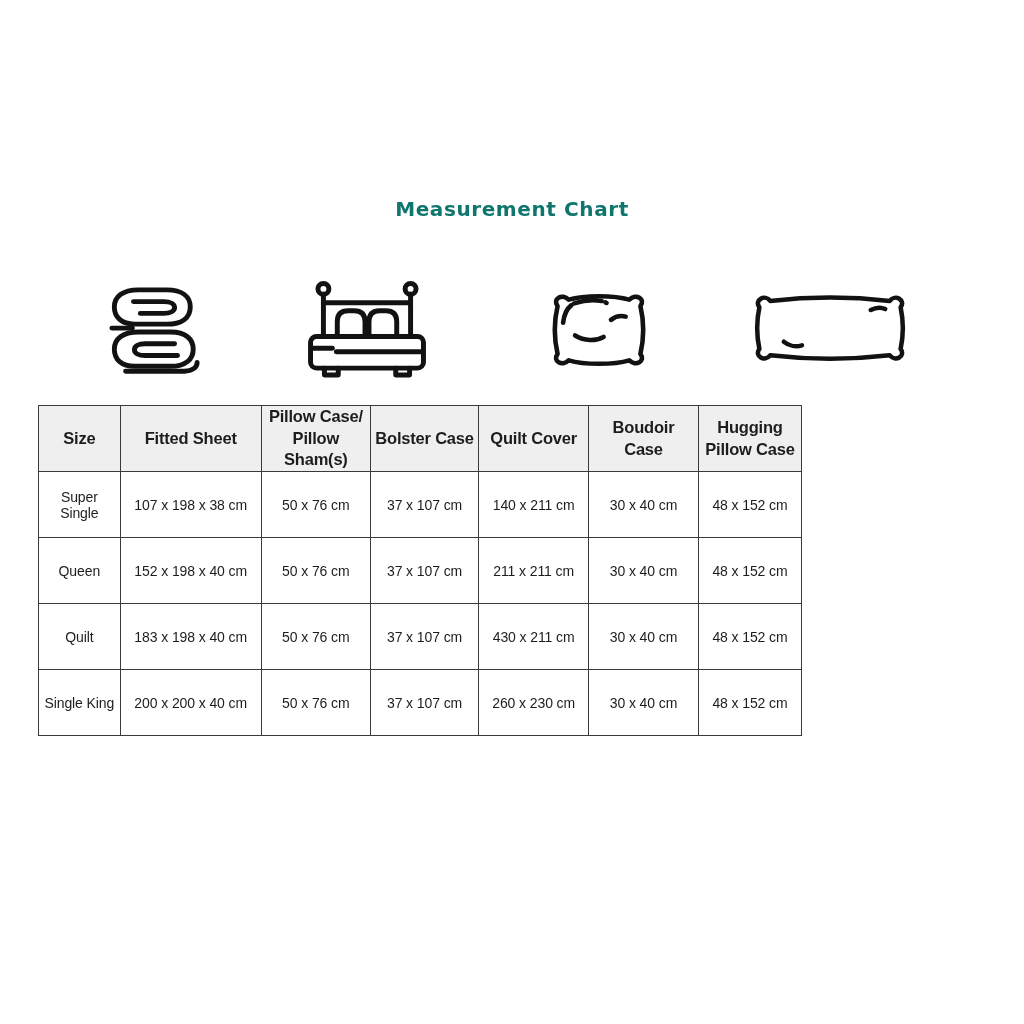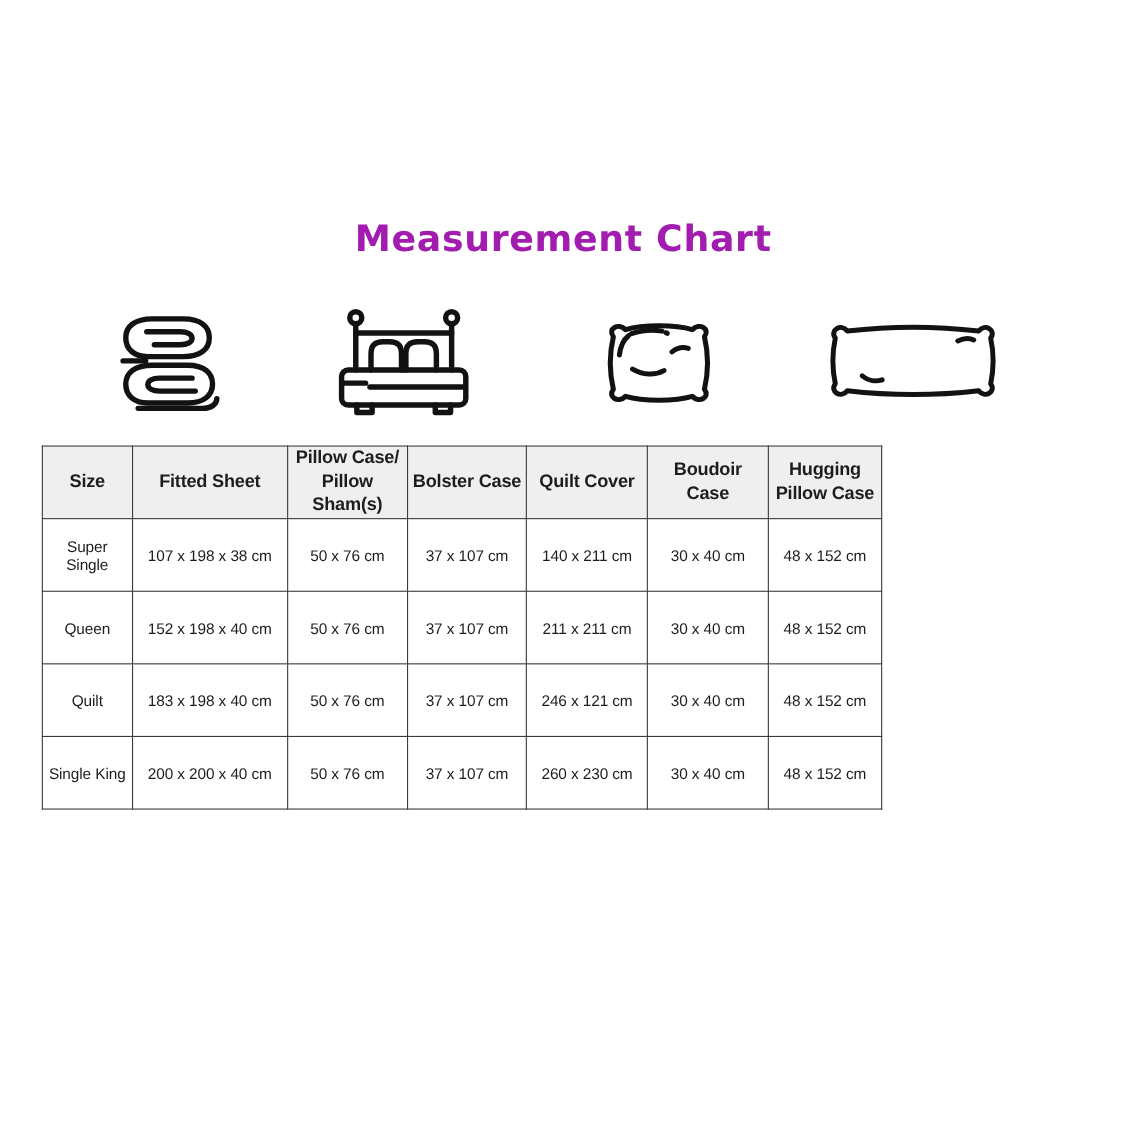--- a/index.html
+++ b/index.html
@@ -16,24 +16,24 @@
     overflow: hidden;
     margin: 0 auto;
   }
   .title {
     position: absolute;
     top: 197px;
     left: 0;
     width: 100%;
     text-align: center;
     font-family: "DejaVu Sans", "Liberation Sans", sans-serif;
-    font-size: 33px;
+    font-size: 20px;
     font-weight: 800;
     letter-spacing: 0.6px;
-    color: #a21caf;
+    color: #0f766e;
   }
   .icon {
     position: absolute;
   }
   .icon svg {
     display: block;
     width: 100%;
     height: 100%;
     stroke: #121212;
     fill: none;
@@ -173,21 +173,21 @@
         <td>37 x 107 cm</td>
         <td>211 x 211 cm</td>
         <td>30 x 40 cm</td>
         <td>48 x 152 cm</td>
       </tr>
       <tr>
         <td>Quilt</td>
         <td>183 x 198 x 40 cm</td>
         <td>50 x 76 cm</td>
         <td>37 x 107 cm</td>
-        <td>246 x 121 cm</td>
+        <td>430 x 211 cm</td>
         <td>30 x 40 cm</td>
         <td>48 x 152 cm</td>
       </tr>
       <tr>
         <td>Single King</td>
         <td>200 x 200 x 40 cm</td>
         <td>50 x 76 cm</td>
         <td>37 x 107 cm</td>
         <td>260 x 230 cm</td>
         <td>30 x 40 cm</td>

